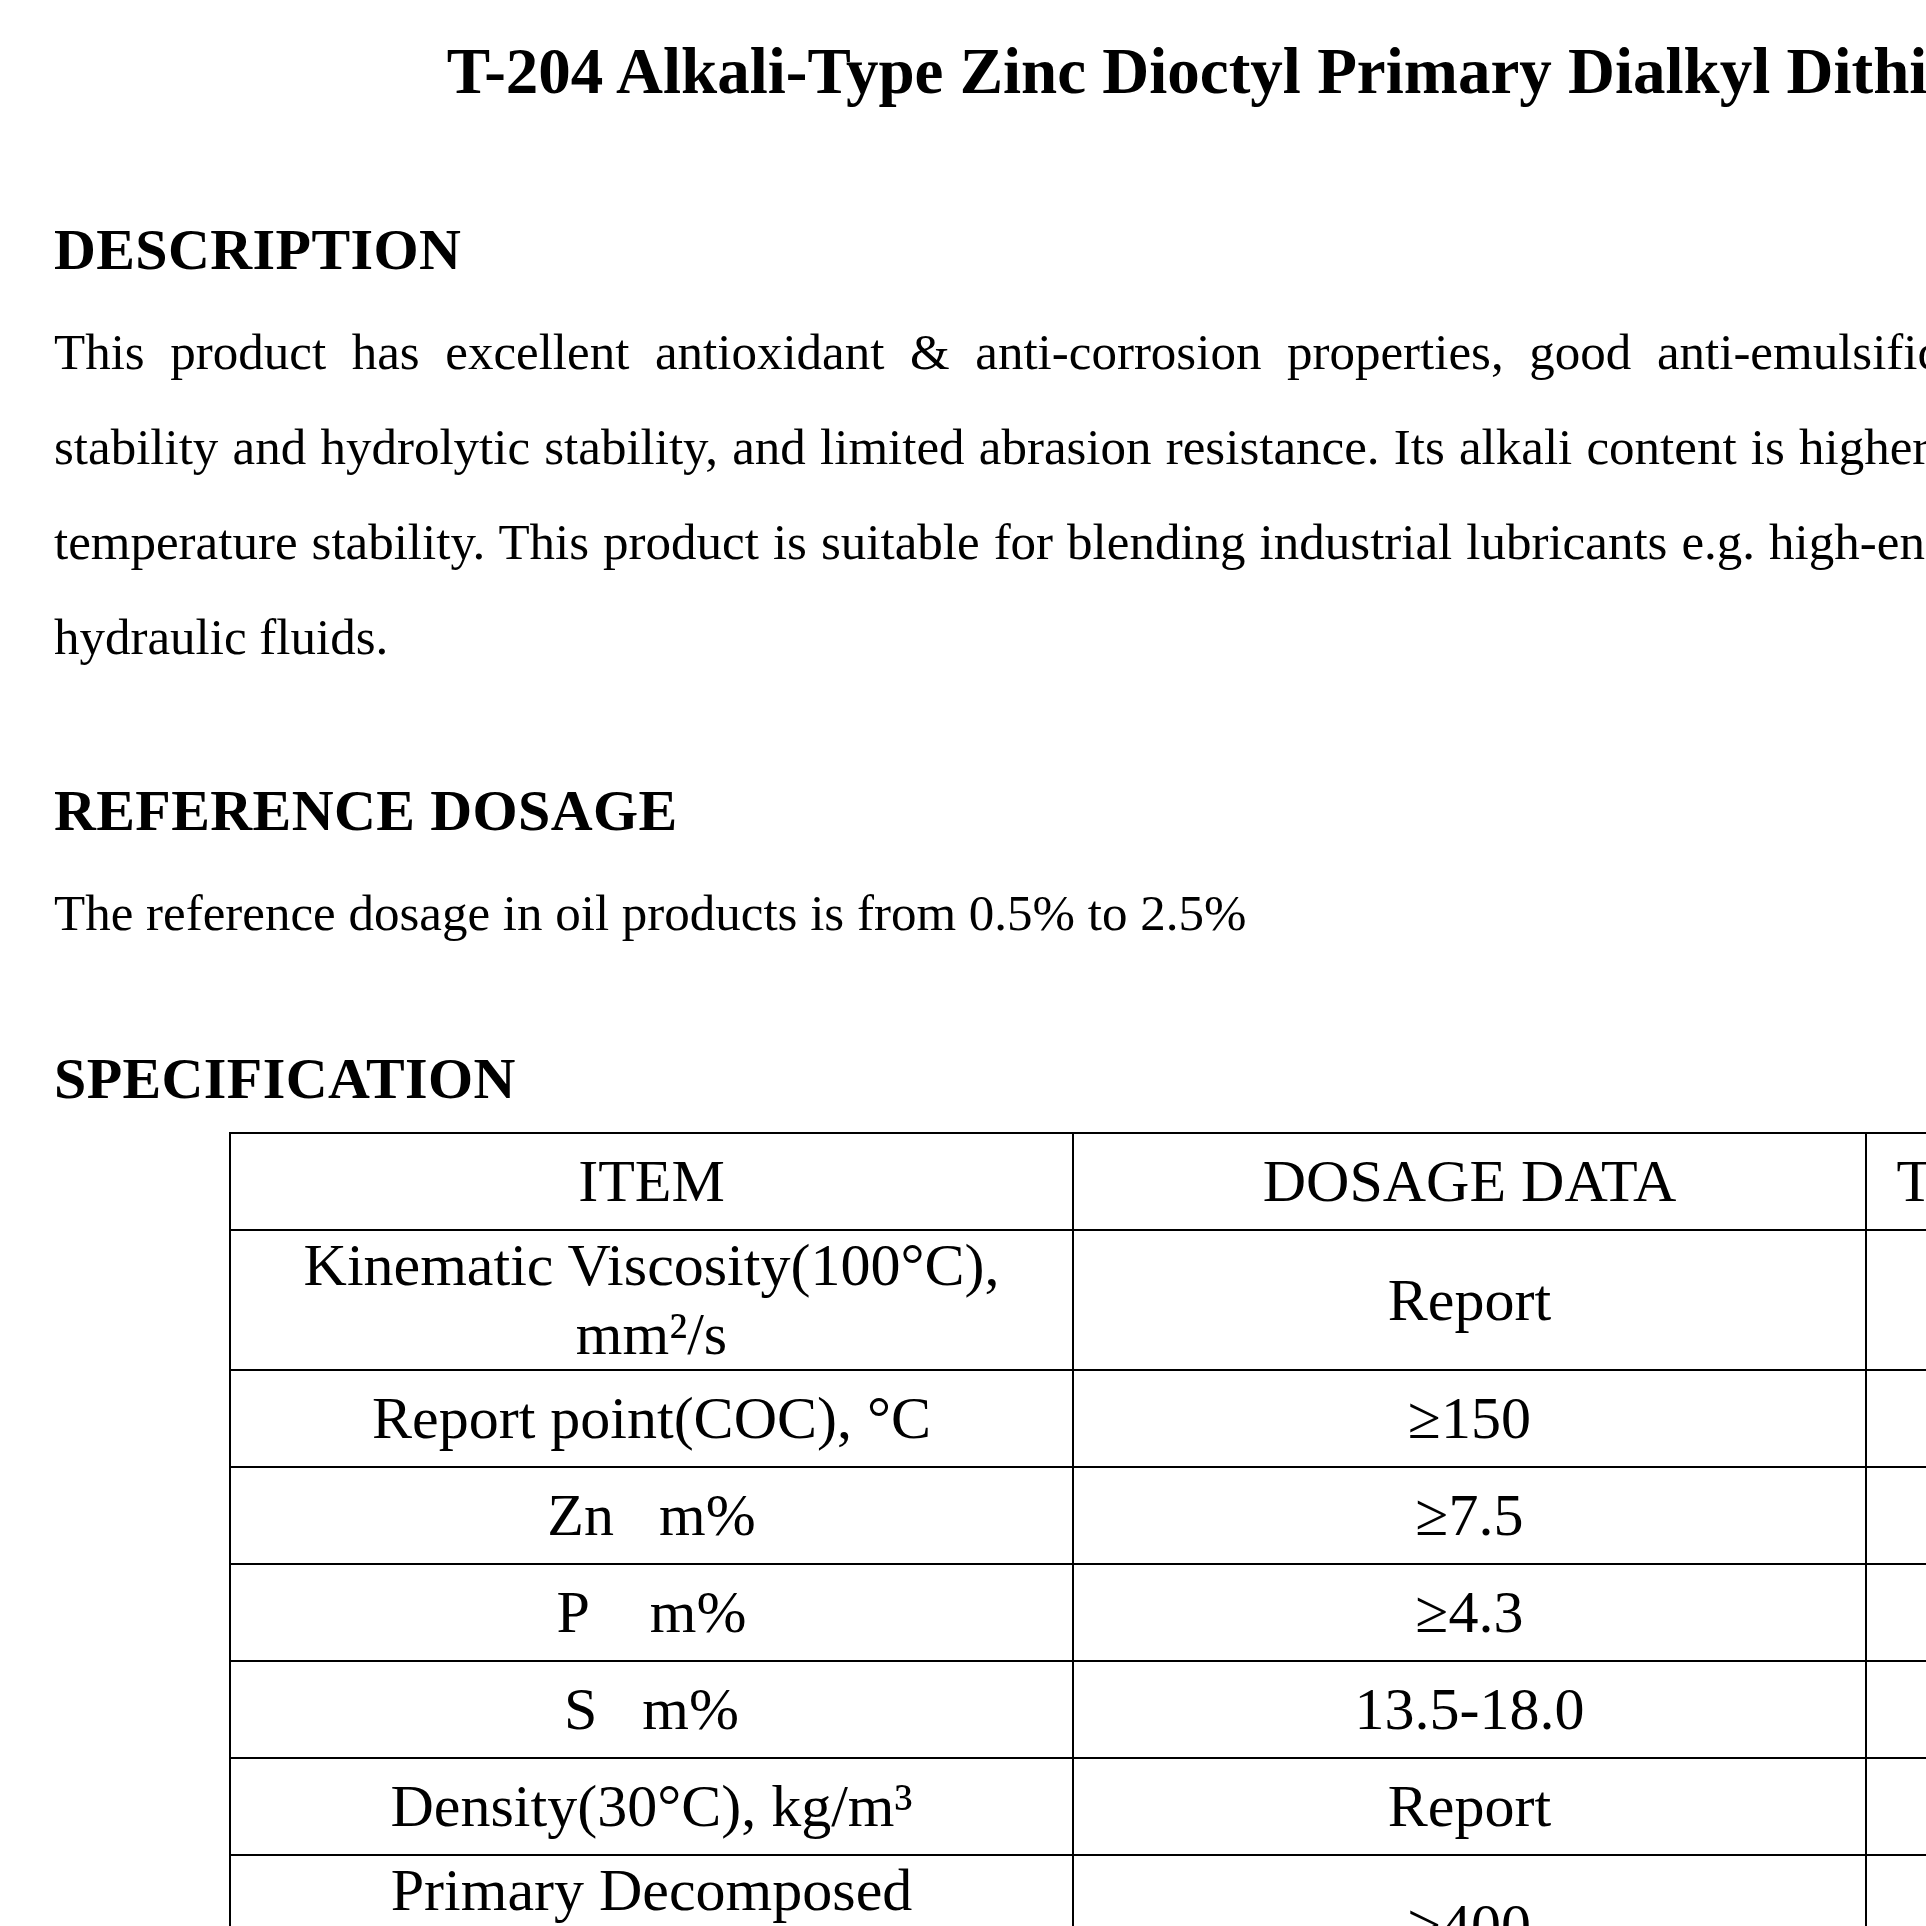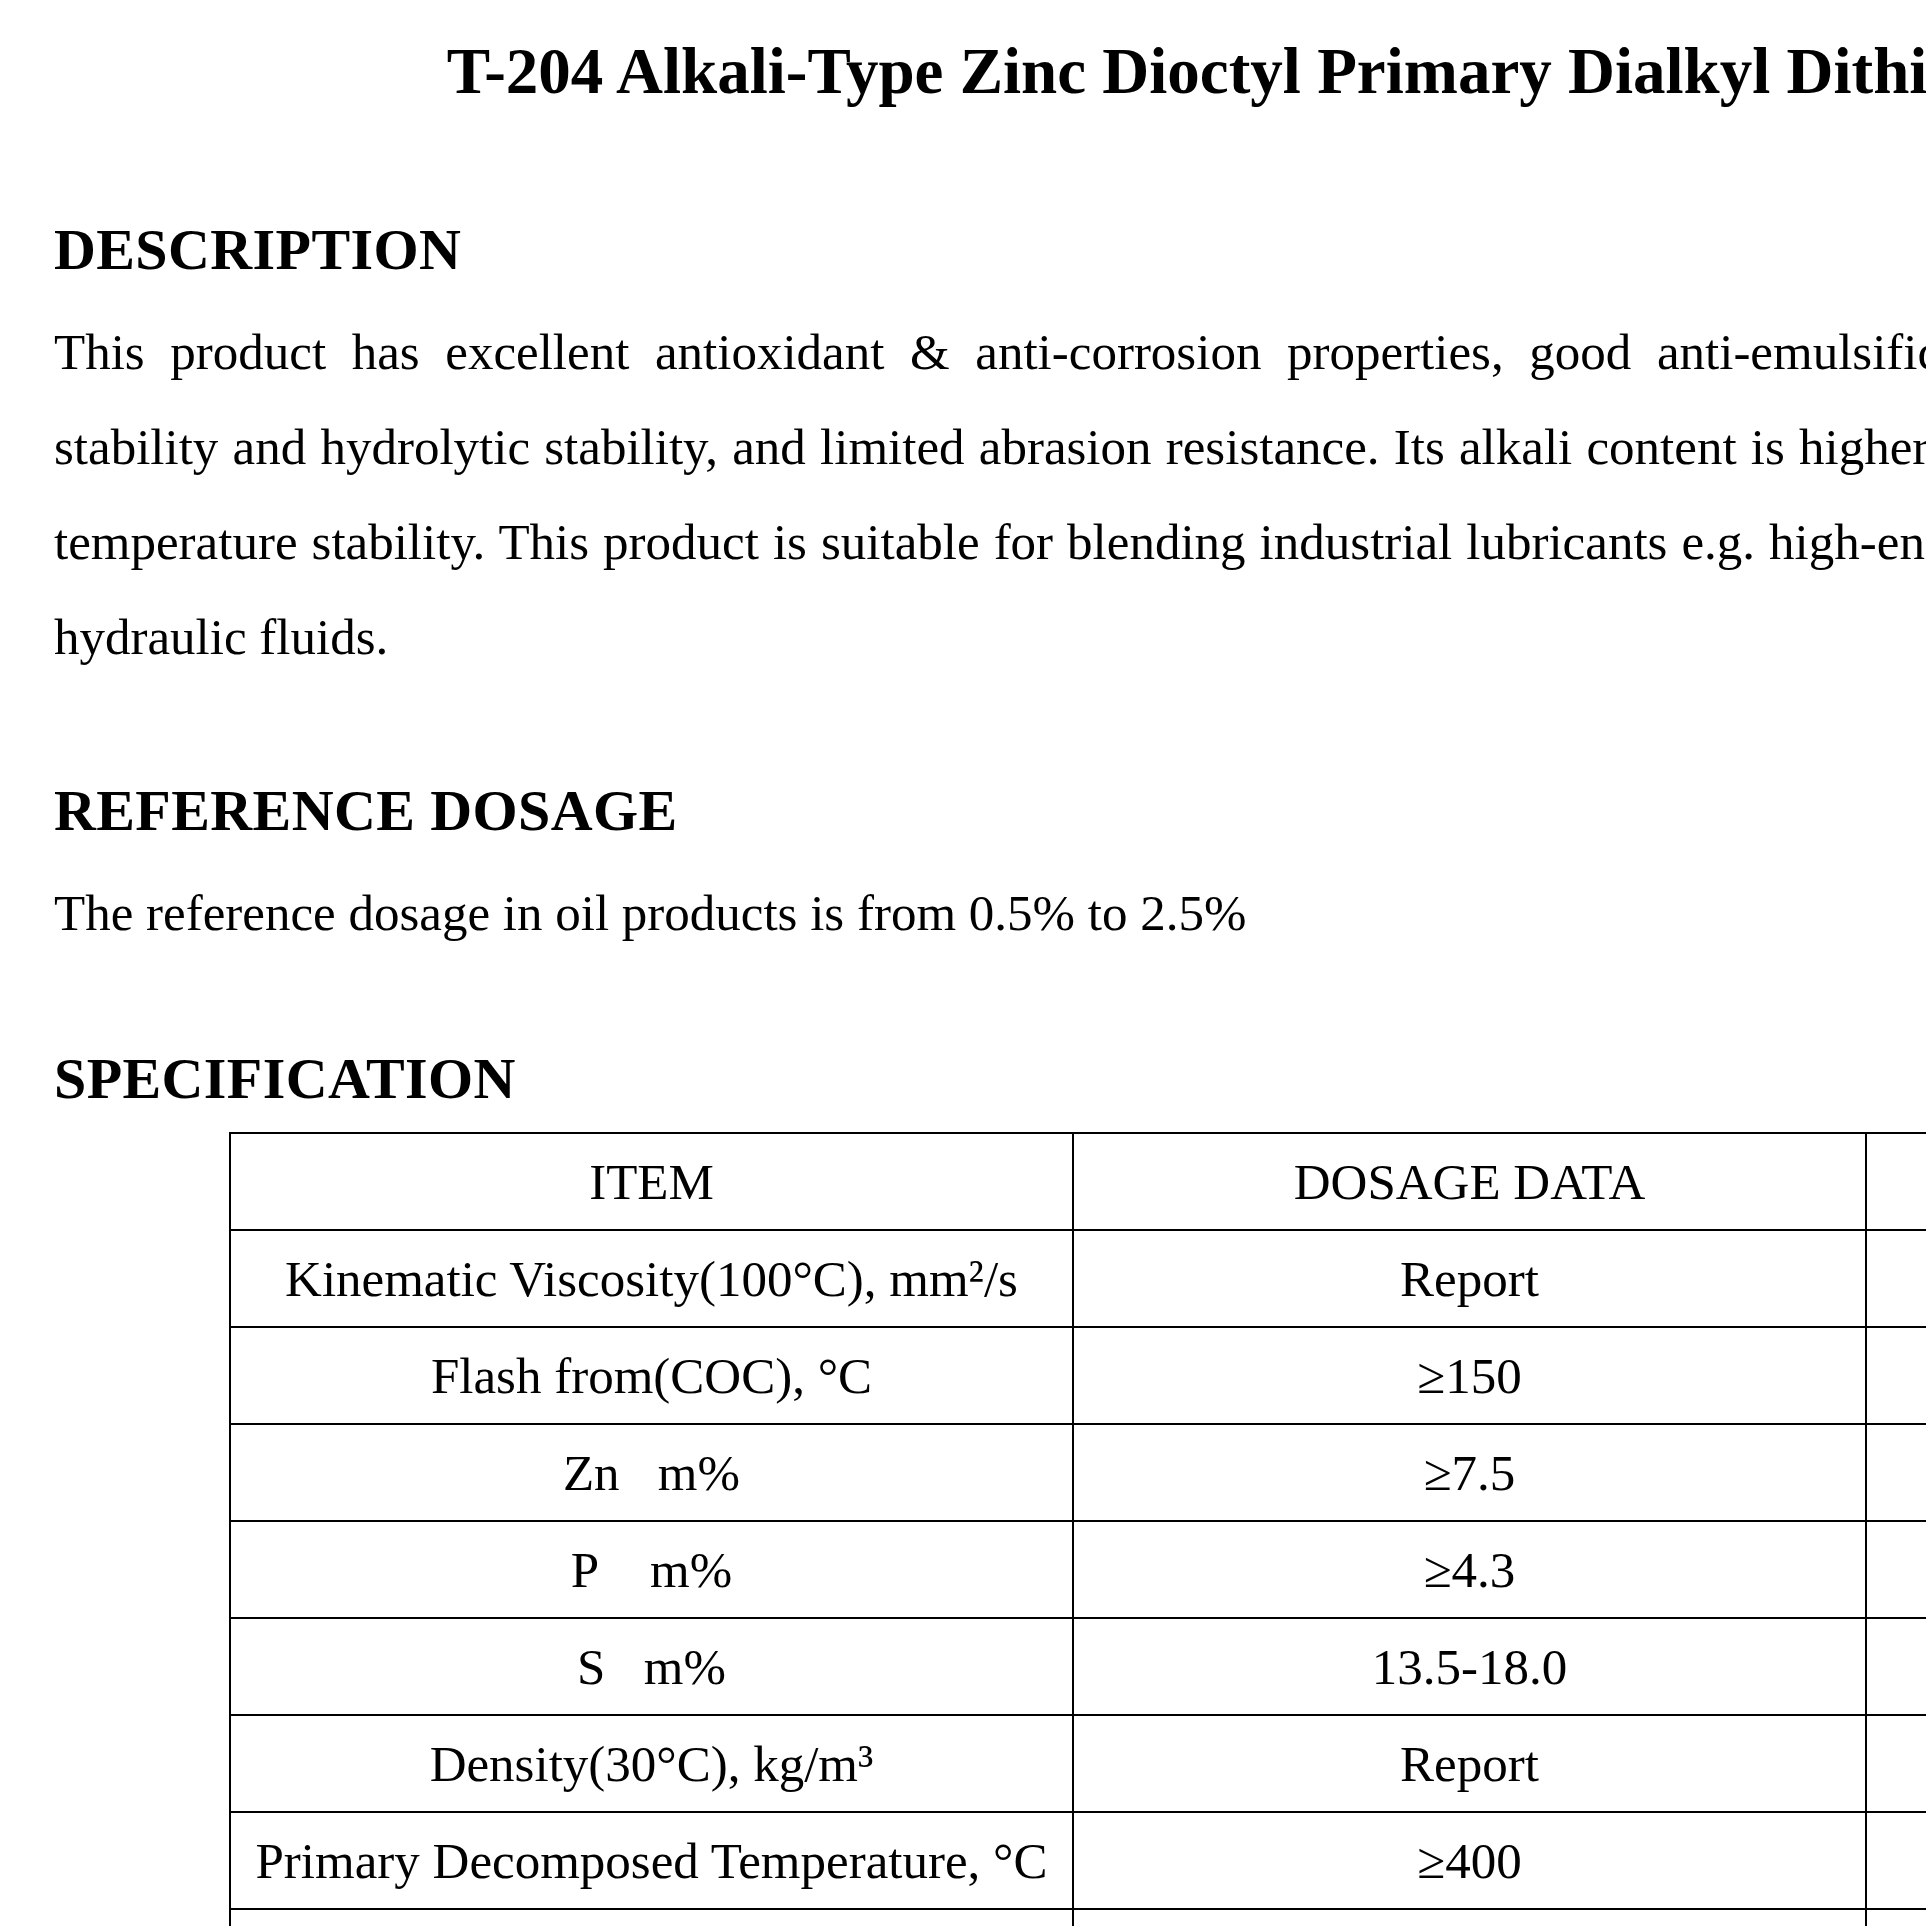--- a/index.html
+++ b/index.html
@@ -49,21 +49,21 @@
     table-layout: fixed;
     margin-top: 19px;
     margin-left: 175px;
     width: 2111px;
   }
   .spec-table td {
     border: 2.3px solid #000000;
     height: 95px;
     text-align: center;
     vertical-align: middle;
-    font-size: 51px;
+    font-size: 60px;
     padding: 0 7.7px;
     overflow: hidden;
   }
 </style>
 </head>
 <body>
 
 <div class="page">
 
   <h1 class="doc-title">T-204 Alkali-Type Zinc Dioctyl Primary Dialkyl Dithiophate</h1>
@@ -87,21 +87,21 @@
         <td>ITEM</td>
         <td>DOSAGE DATA</td>
         <td>TEST METHOD</td>
       </tr>
       <tr>
         <td>Kinematic Viscosity(100°C), mm²/s</td>
         <td>Report</td>
         <td>GB/T265</td>
       </tr>
       <tr>
-        <td>Flash from(COC), °C</td>
+        <td>Report point(COC), °C</td>
         <td>≥150</td>
         <td>GB/T3536</td>
       </tr>
       <tr>
         <td>Zn&nbsp;&nbsp;&nbsp;m%</td>
         <td>≥7.5</td>
         <td>SH/T0226</td>
       </tr>
       <tr>
         <td>P&nbsp;&nbsp;&nbsp;&nbsp;m%</td>

